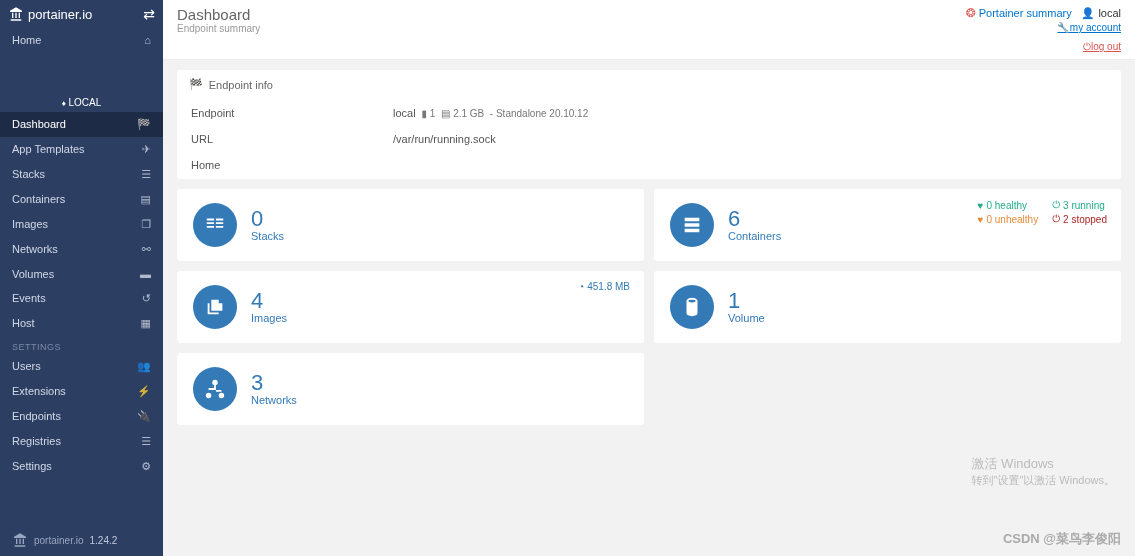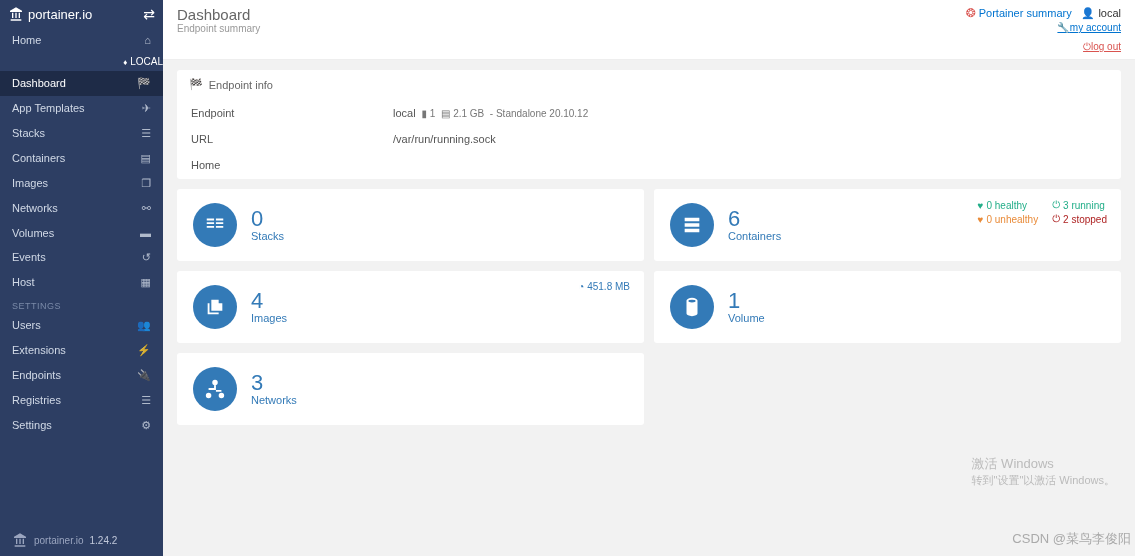--- a/index.html
+++ b/index.html
@@ -7,21 +7,21 @@
     
     .sidebar { width: 163px; background: #2d3e63; color: #fff; display: flex; flex-direction: column; font-size: 11px; }
     .sidebar-header { display: flex; align-items: center; justify-content: space-between; padding: 6px 8px; }
     .logo { display: flex; align-items: center; gap: 4px; font-size: 13px; font-weight: 500; }
     .logo-icon { width: 16px; height: 16px; }
     .swap-icon { font-size: 14px; cursor: pointer; }
     .sidebar-item { display: flex; align-items: flex-start; justify-content: space-between; padding: 6px 12px; cursor: pointer; color: #d1d9e6; }
     .sidebar-item.active { background: #1e2b47; color: #fff; }
     .sidebar-item .label { font-size: 11px; }
     .sidebar-item .icon { font-size: 11px; opacity: 0.8; }
-    .sidebar-sub { text-align: right; padding: 4px 0; font-size: 10px; color: #fff; }
+    .sidebar-sub { text-align: center; padding: 4px 0; font-size: 10px; color: #fff; margin-top: 41px; }
     .sidebar-sub .dot { font-size: 8px; }
     .sidebar-section { color: #7a8aa8; font-size: 9px; padding: 6px 12px 2px; letter-spacing: 0.5px; }
     .sidebar-footer { margin-top: auto; display: flex; align-items: center; gap: 6px; padding: 8px 12px; font-size: 10px; color: #9aa5bf; }
     .sidebar-footer .ver { color: #c0c8da; }
     
     .main { flex: 1; display: flex; flex-direction: column; overflow: hidden; }
     .topbar { background: #fff; padding: 6px 14px; display: flex; justify-content: space-between; align-items: flex-start; border-bottom: 1px solid #eee; }
     .topbar-left .title { font-size: 15px; color: #666; }
     .topbar-left .subtitle { font-size: 10px; color: #999; }
     .topbar-right { text-align: right; font-size: 11px; }
@@ -50,21 +50,21 @@
     .card-body .lbl { font-size: 11px; color: #337ab7; }
     .card-extra { position: absolute; right: 14px; top: 10px; font-size: 10px; color: #337ab7; display: flex; align-items: center; gap: 3px; }
     .status-grid { position: absolute; right: 14px; top: 10px; display: grid; grid-template-columns: auto auto; gap: 2px 14px; font-size: 10px; }
     .status-item { display: flex; align-items: center; gap: 3px; }
     .st-green { color: #23ae89; }
     .st-orange { color: #e98b39; }
     .st-red { color: #ae2323; }
     
     .watermark { position: absolute; right: 20px; bottom: 68px; font-size: 11px; color: #bbb; text-align: left; }
     .watermark .l1 { font-size: 13px; }
-    .csdn { position: absolute; right: 4px; bottom: 8px; font-size: 13px; color: #aaa; }
+    .csdn { position: absolute; right: 14px; bottom: 8px; font-size: 13px; color: #aaa; font-weight: bold; }
   </style>
 </head>
 <body>
 
 <div class="sidebar">
   <div class="sidebar-header">
     <div class="logo">
       <svg class="logo-icon" viewBox="0 0 24 24" fill="#fff">
           <path d="M4 20h16v2H4zM6 10h2v8H6zm5 0h2v8h-2zm5 0h2v8h-2zM12 2L3 7v2h18V7z"></path>
         </svg>

